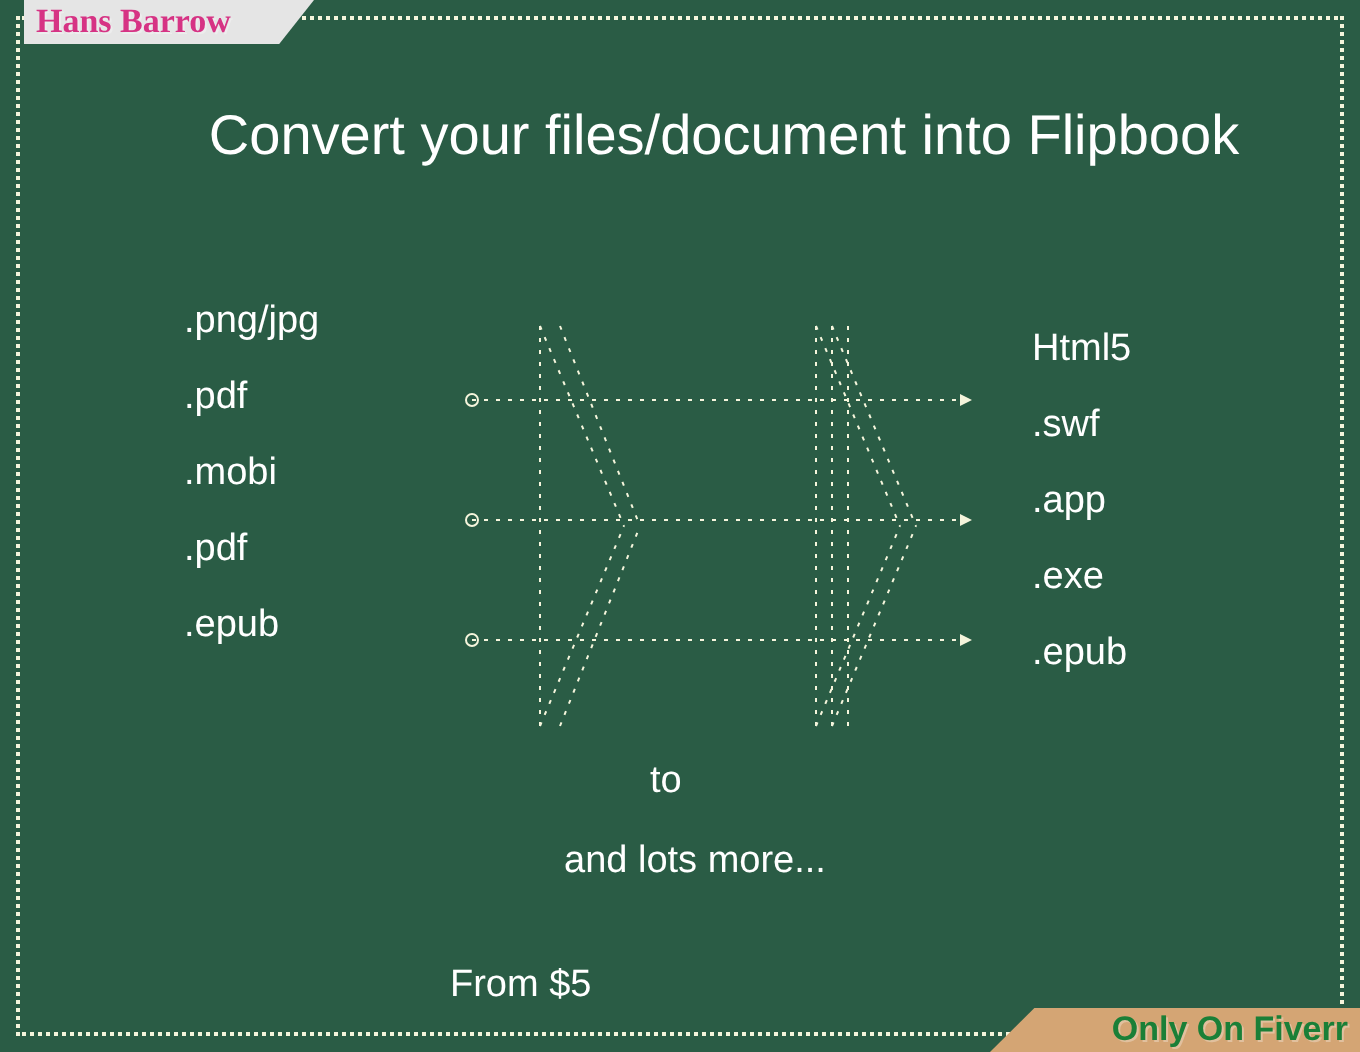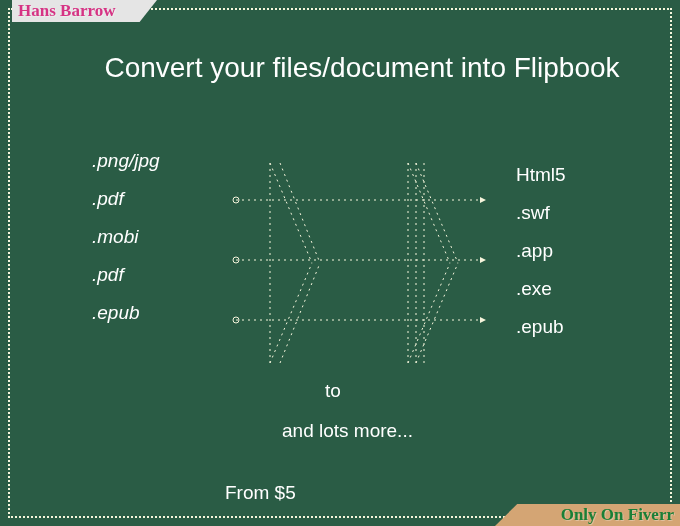--- a/index.html
+++ b/index.html
@@ -58,21 +58,21 @@
       background: #d4a574;
       clip-path: polygon(12% 0, 100% 0, 100% 100%, 0 100%);
       display: flex;
       align-items: center;
       justify-content: flex-end;
       padding-right: 6px;
       z-index: 10;
     }
     
     .corner-br-text {
-      font-family: Liberation Serif, serif;
+      font-family: Liberation Sans, sans-serif;
       font-size: 17px;
       font-weight: bold;
       color: #1a7f37;
       text-shadow: 1px 1px 0 rgba(255,255,255,0.3);
     }
     
     .headline {
       position: absolute;
       top: 52px;
       left: 0;
@@ -83,21 +83,20 @@
       font-weight: normal;
       padding-left: 44px;
     }
     
     .left-formats {
       position: absolute;
       left: 92px;
       top: 150px;
       color: #ffffff;
       font-size: 19px;
-      font-style: italic;
     }
     
     .left-formats div {
       margin-bottom: 16px;
     }
     
     .right-formats {
       position: absolute;
       left: 516px;
       top: 164px;

